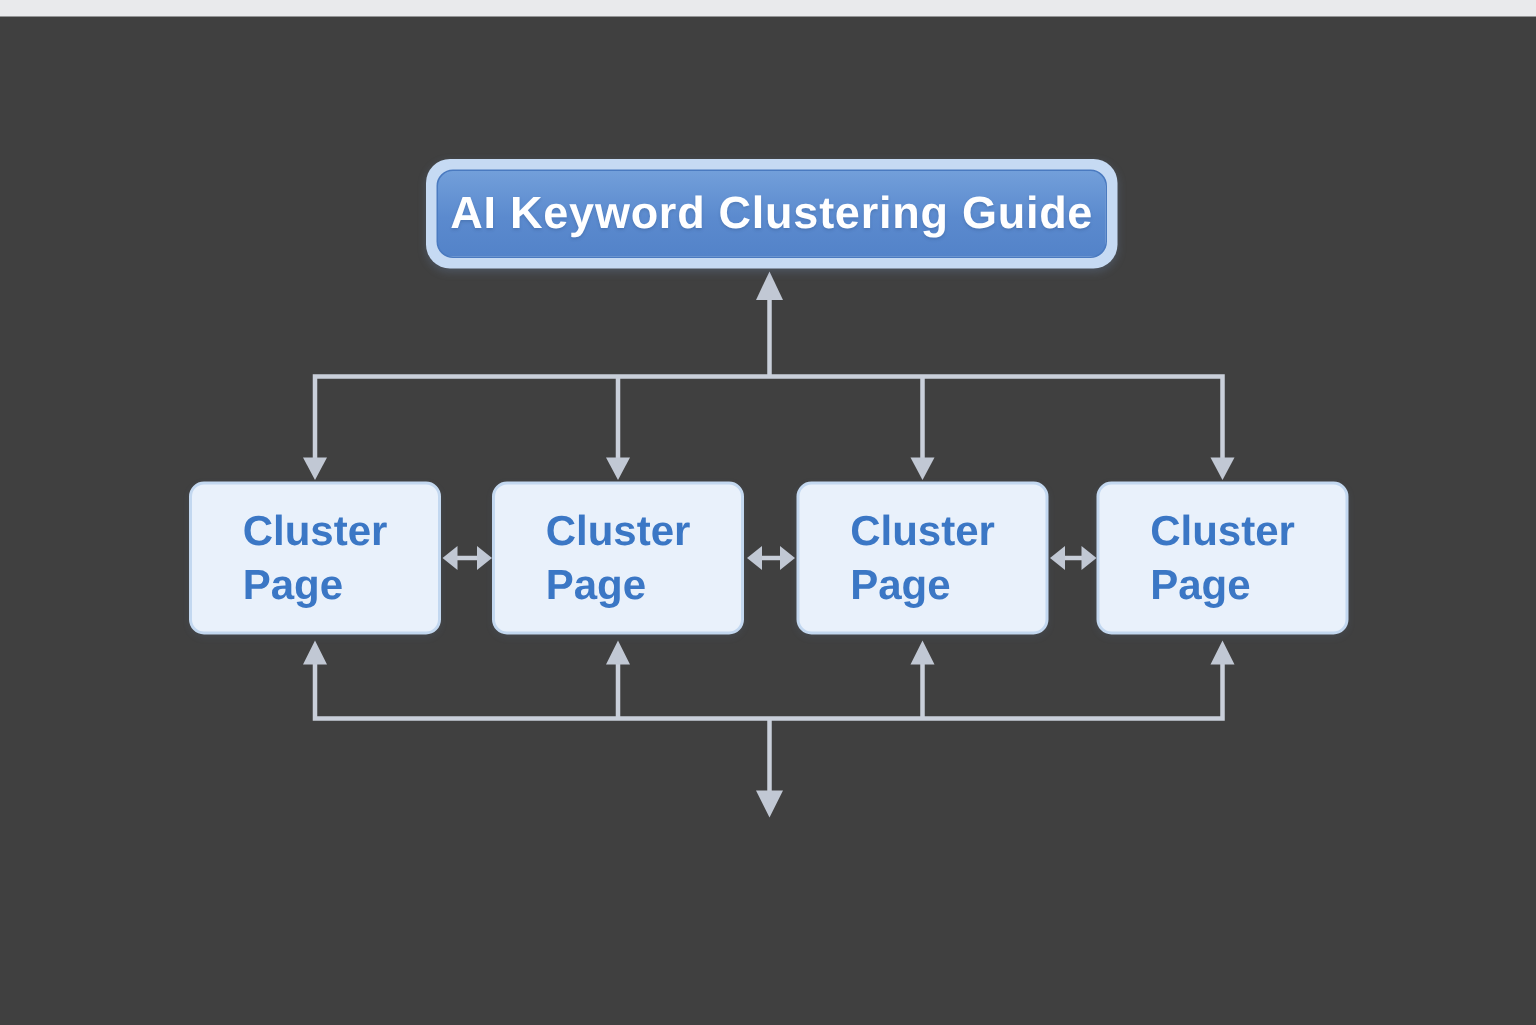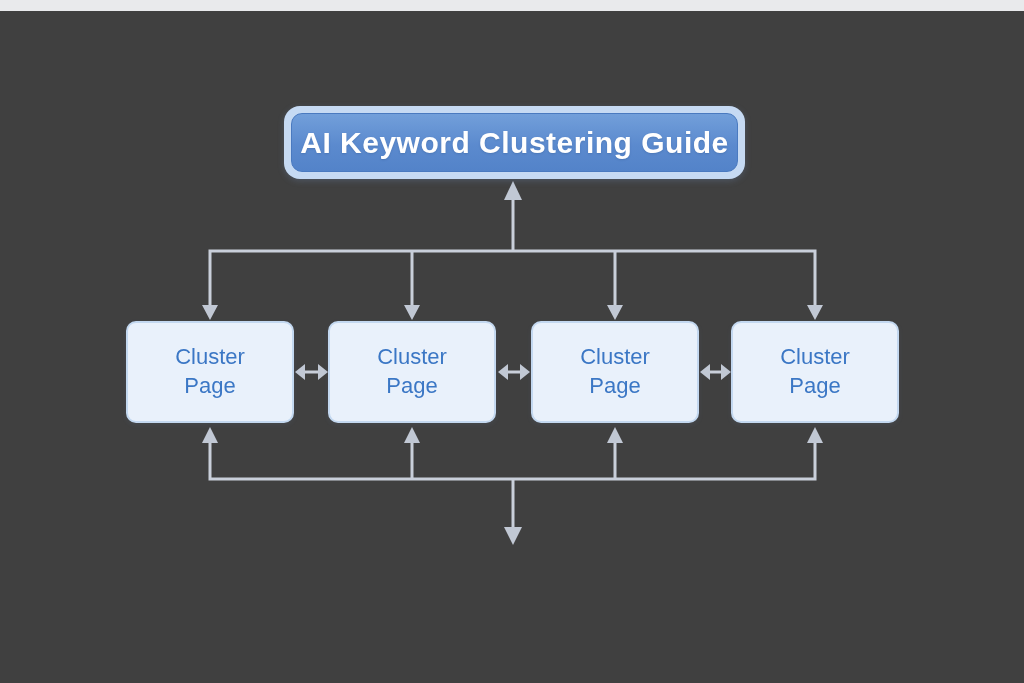--- a/index.html
+++ b/index.html
@@ -58,24 +58,24 @@
     align-items: center;
     justify-content: center;
     box-sizing: border-box;
   }
   .node-1 { left: 126px; }
   .node-2 { left: 328px; }
   .node-3 { left: 531px; }
   .node-4 { left: 731px; }
   .cluster-label {
     color: #3b77c5;
-    font-size: 22px;
-    font-weight: normal;
+    font-size: 28px;
+    font-weight: bold;
     line-height: 1.3;
-    text-align: center;
+    text-align: left;
     white-space: pre-line;
   }
 </style>
 </head>
 <body>
 
 <div class="stage">
 
   <svg class="connector-layer" viewBox="0 0 1024 683" xmlns="http://www.w3.org/2000/svg">
     <g stroke="#c9cfda" stroke-width="3" fill="none">

